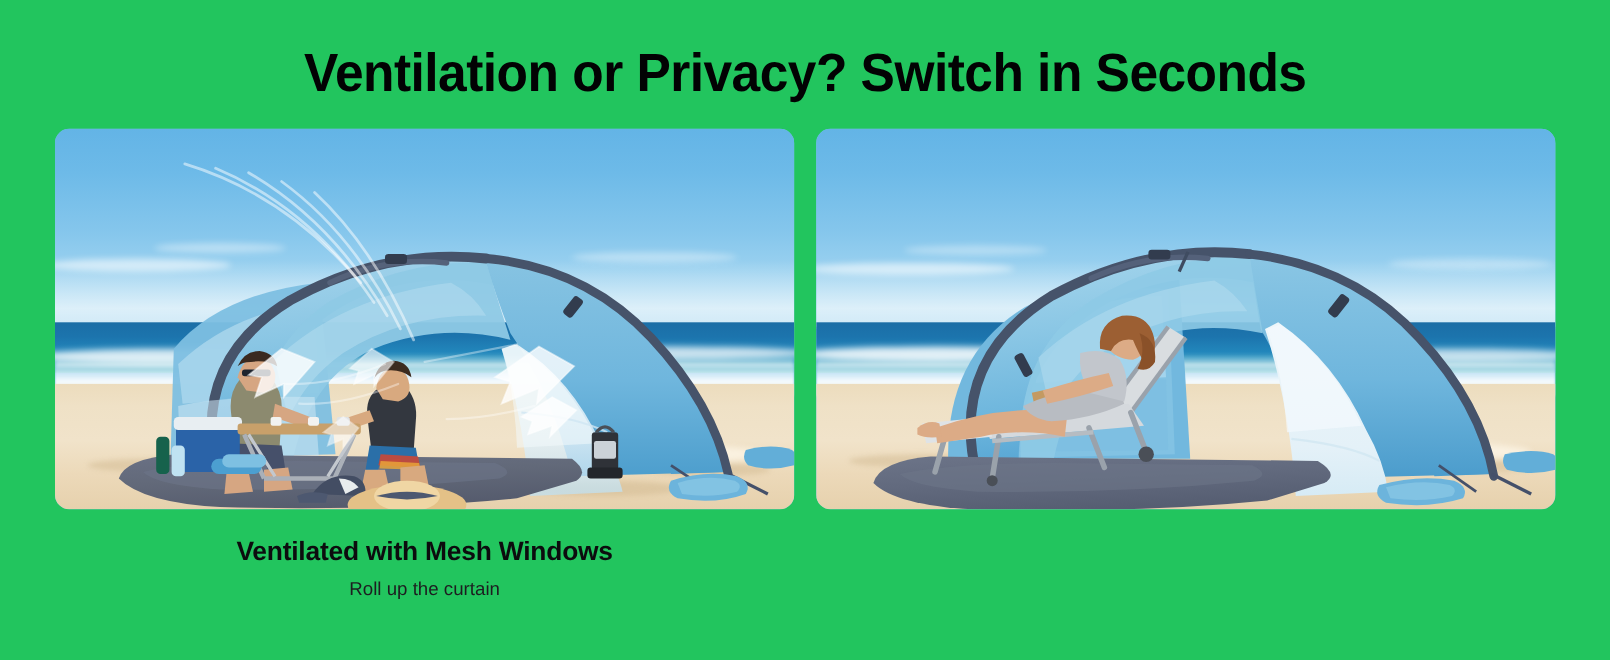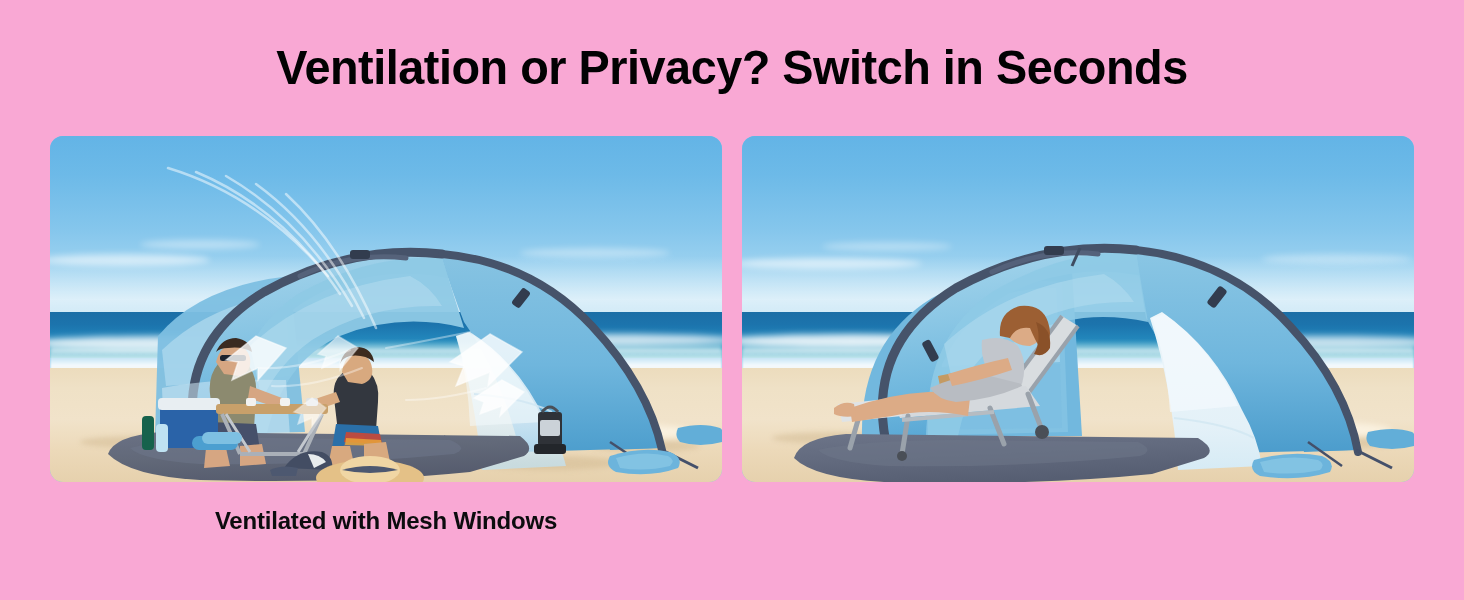--- a/index.html
+++ b/index.html
@@ -34,21 +34,21 @@
     letter-spacing: -0.5px;
     color: #020203;
     transform: scaleX(0.955);
     transform-origin: center top;
     white-space: nowrap;
   }
 
   
   .panels {
     position: absolute;
-    top: 136px;
+    top: 117px;
     left: 50px;
     width: 1104px;
     display: flex;
     gap: 20px;
   }
 
   .panel { width: 672px; }
 
   .photo {
     position: relative;
@@ -124,21 +124,21 @@
   }
   .sand-hi {
     background: rgba(255,250,236,.70);
     border-radius: 50%;
     filter: blur(3px);
   }
 </style>
 </head>
 <body style="background: rgb(218, 238, 251);">
 
-<div class="page" style="background: #f9a8d4;">
+<div class="page" style="background: #22c55e;">
 
   <div class="headline" style="color: rgb(2, 2, 3);">Ventilation or Privacy? Switch in Seconds</div>
 
   <div class="panels">
 
     <div class="panel">
 
       <div class="photo">
 
         <div class="layer sky"></div>
@@ -323,20 +323,21 @@
             <path d="M312 232 Q262 252 222 250"></path>
             <path d="M420 196 Q370 206 336 212"></path>
             <path d="M436 252 Q392 264 356 264"></path>
           </g>
         </svg>
 
       </div>
 
       <div class="caption-block">
         <div class="caption-title">Ventilated with Mesh Windows</div>
+        <div class="caption-sub">Roll up the curtain</div>
       </div>
     </div>
 
     <div class="panel">
 
       <div class="photo">
 
         <div class="layer sky"></div>
         <div class="layer sky-haze"></div>
         <div class="layer cloud" style="left:-10px;top:122px;width:190px;height:11px;"></div>

